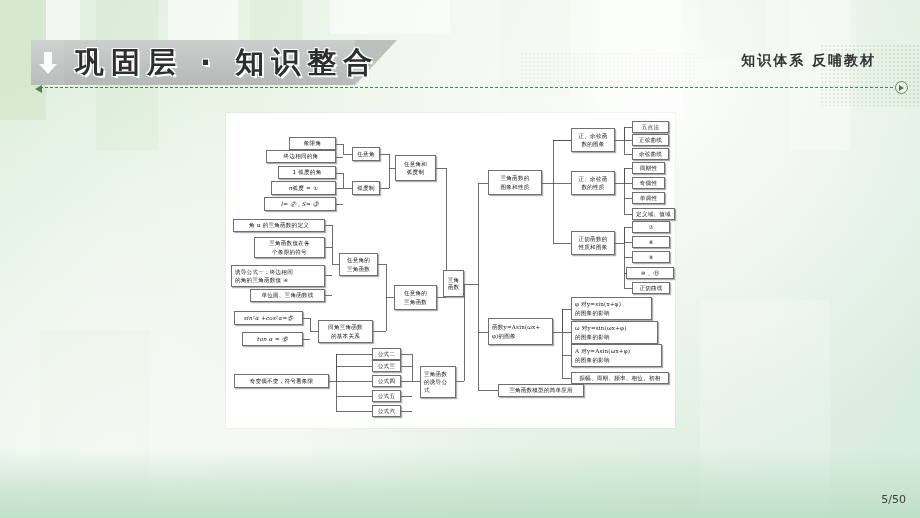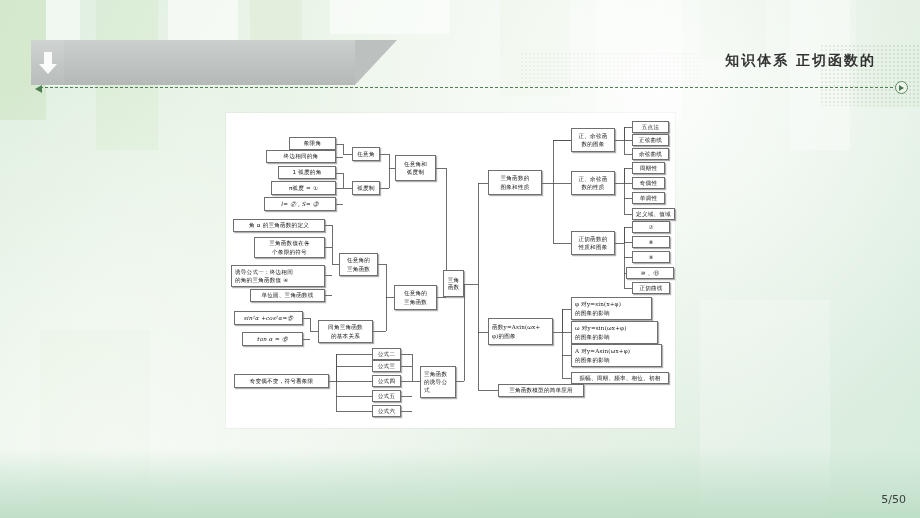--- a/index.html
+++ b/index.html
@@ -98,21 +98,22 @@
 </div>
 
 <div id="header">
   <div class="hdr-bar"></div>
   <div class="hdr-tri"></div>
   <div class="hdr-arrow">
     <svg width="20" height="26" viewBox="0 0 20 26" aria-hidden="true">
       <polygon points="6,2 14,2 14,14 19,14 10,24 1,14 6,14" fill="#ffffff" opacity=".92"></polygon>
     </svg>
   </div>
-  <div class="hdr-right">知识体系  正切函数的</div>
+  <div class="hdr-title">巩固层 · 知识整合</div>
+  <div class="hdr-right">知识体系  反哺教材</div>
   <div class="hdr-dash"></div>
   <div class="hdr-dot"></div>
 </div>
 
 <div id="panel">
 
   <div id="svgwrap">
   <svg width="449" height="315" viewBox="0 0 449 315">
     <g stroke="#4a4a4a" stroke-width="0.8" fill="none" shape-rendering="crispEdges">
 

